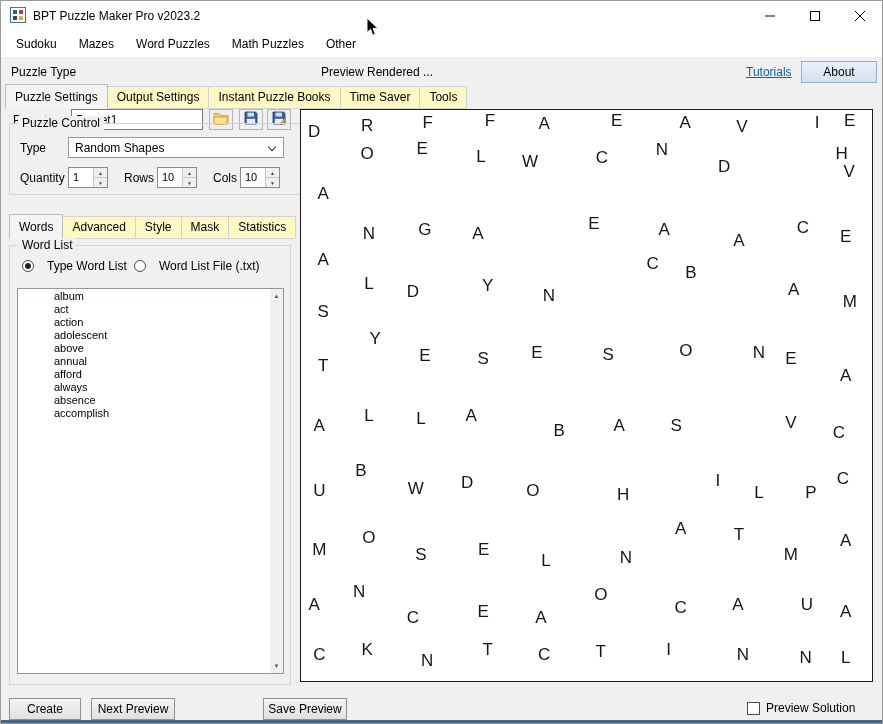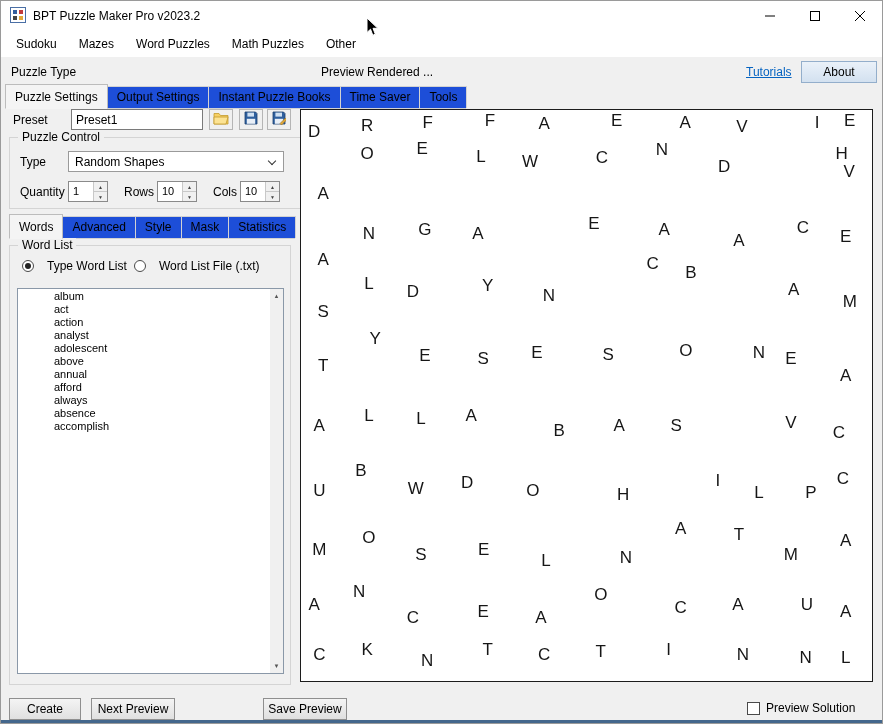--- a/index.html
+++ b/index.html
@@ -33,40 +33,40 @@
             border-left:4px solid transparent; border-right:4px solid transparent;
             border-top:5px solid #444; }
   .status-text { position:absolute; left:320px; top:8px; }
   .link { position:absolute; left:745px; top:8px; color:#0563c1; text-decoration:underline; }
   .about-btn { position:absolute; left:800px; top:4px; width:76px; height:22px;
             background:linear-gradient(#eaf1f9,#d3e1f0); border:1px solid #93aecb;
             font-size:12px; font-family:"Liberation Sans",sans-serif; }
 
   
   .tabs { position:absolute; display:flex; align-items:flex-end; border-bottom:1px solid #d2d2d2; }
-  .tab { padding:3px 9px 4px; background:#1d4ed8; border:1px solid #d2d2d2; border-bottom:none;
+  .tab { padding:3px 9px 4px; background:#fef9c3; border:1px solid #d2d2d2; border-bottom:none;
          margin-right:-1px; margin-top:3px; font-size:12px; white-space:nowrap; }
   .tab.active { margin-top:0; padding-top:5px; margin-bottom:-1px; background:#f4f4f4;
          border-color:#bcbcbc; border-bottom:1px solid #f4f4f4; position:relative; z-index:2; }
   .main-tabs { left:4px; top:84px; height:24px; }
   .sub-tabs  { left:8px; top:215px; height:23px; }
 
   
   .preset-lbl { position:absolute; left:12px; top:112px; }
   .preset-input { position:absolute; left:70px; top:108px; width:132px; height:21px;
          border:1px solid #7a7a7a; background:#fff; font-size:12px; padding:0 4px;
          font-family:"Liberation Sans",sans-serif; }
   .icon-btn { position:absolute; top:108px; width:24px; height:21px; background:#f0f0f0;
          border:1px solid #b5b5b5; display:flex; align-items:center; justify-content:center; }
   .btn-folder { left:208px; } .btn-save { left:238px; } .btn-saveas { left:266px; }
 
   
   .groupbox { position:absolute; border:1px solid #d4d4d4; }
   .gb-title { position:absolute; top:-8px; left:8px; background:#f0f0f0; padding:0 4px; font-size:12px; }
-  .gb-control { left:8px; top:136px; width:334px; height:72px; }
+  .gb-control { left:8px; top:122px; width:334px; height:72px; }
   .gb-words   { left:8px; top:244px; width:282px; height:440px; }
 
   .gb-control .lbl-type { position:absolute; left:10px; top:17px; }
   .combo2 { position:absolute; left:58px; top:13px; width:216px; height:21px; background:#fff;
             border:1px solid #9a9a9a; display:flex; align-items:center; padding:0 20px 0 6px; }
   .combo2 .chev { position:absolute; right:8px; top:6px; width:6px; height:6px;
             border-right:1.6px solid #333; border-bottom:1.6px solid #333; transform:rotate(45deg); }
   .gb-control .lbl-qty  { position:absolute; left:10px; top:47px; }
   .gb-control .lbl-rows { position:absolute; left:114px; top:47px; }
   .gb-control .lbl-cols { position:absolute; left:203px; top:47px; }
@@ -259,21 +259,20 @@
     <label class="radio radio-file">
       <span class="rb"></span>
       <span>Word List File (.txt)</span>
     </label>
     <div class="listbox">
       <div class="words-area">
 
       <div class="word">album</div>
           <div class="word">act</div>
           <div class="word">action</div>
-          <div class="word">analyst</div>
           <div class="word">adolescent</div>
           <div class="word">above</div>
           <div class="word">annual</div>
           <div class="word">afford</div>
           <div class="word">always</div>
           <div class="word">absence</div>
           <div class="word">accomplish</div>
         </div>
       <div class="vscroll">
         <span class="arr up">▲</span>

